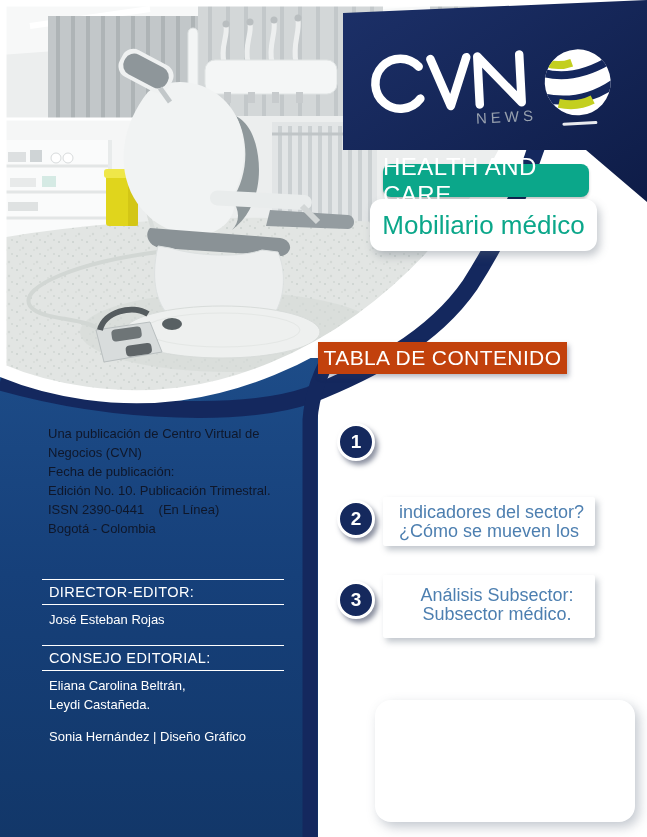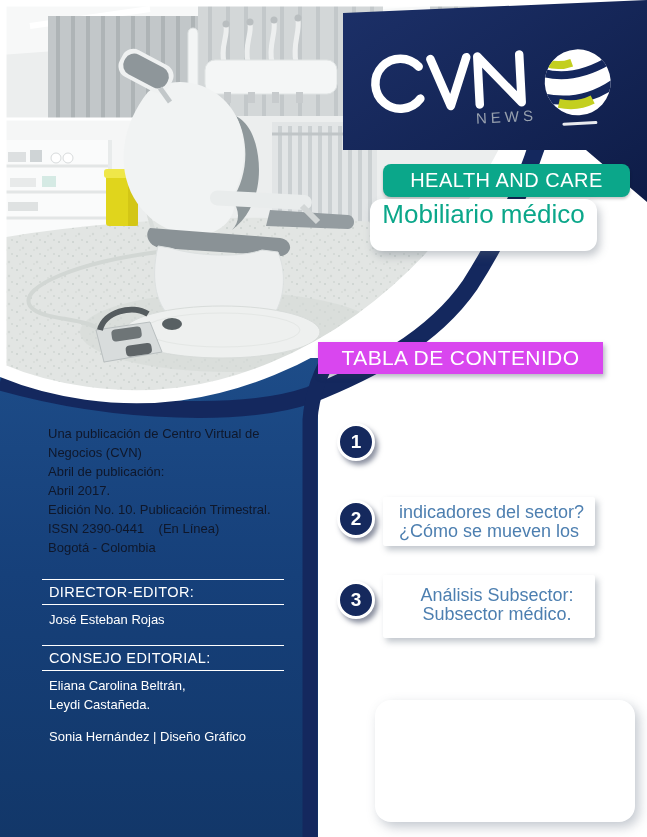--- a/index.html
+++ b/index.html
@@ -4,27 +4,27 @@
 <style>
   html,body{margin:0;padding:0;background:#fff;}
   .page{position:relative;width:647px;height:837px;background:#ffffff;overflow:hidden;
         font-family:"Liberation Sans","DejaVu Sans",sans-serif;}
   
   .panel{position:absolute;left:0;top:358px;width:318px;height:479px;
          background:linear-gradient(180deg,#1d4c88 0%,#16407a 45%,#123769 100%);}
   
   .art{position:absolute;left:0;top:0;width:647px;height:837px;pointer-events:none;}
   
-  .green-banner{position:absolute;left:383px;top:164px;width:247px;height:33px;background:#0ba78a;
-    border-radius:8px;color:#fff;font-size:20px;letter-spacing:.5px;display:flex;align-items:center;
+  .green-banner{position:absolute;left:383px;top:164px;width:206px;height:33px;background:#0ba78a;
+    border-radius:8px;color:#fff;font-size:24px;letter-spacing:.5px;display:flex;align-items:center;
     justify-content:center;box-shadow:0 2px 3px rgba(0,0,0,.22);}
   .topic-box{position:absolute;left:370px;top:199px;width:227px;height:52px;background:#fff;
-    border-radius:12px;color:#0ba78a;font-size:26px;display:flex;align-items:flex-start;justify-content:center;
+    border-radius:12px;color:#0ba78a;font-size:26px;display:flex;align-items:center;justify-content:center;
     box-shadow:3px 5px 9px rgba(90,100,115,.35);}
-  .toc-bar{position:absolute;left:318px;top:342px;width:285px;height:32px;background:#d946ef;
+  .toc-bar{position:absolute;left:318px;top:342px;width:249px;height:32px;background:#c2410c;
     color:#fff;font-size:21px;letter-spacing:.4px;display:flex;align-items:center;justify-content:center;
     box-shadow:2px 3px 5px rgba(40,50,80,.35);}
   
   .toc-card{position:absolute;left:383px;width:212px;background:#fff;border-radius:2px;
     box-shadow:3px 4px 6px rgba(120,130,145,.45);color:#4d7fb0;font-size:18px;line-height:19px;
     padding:6px 0 6px 16px;box-sizing:border-box;}
   .toc-card.c1{top:426px;height:32px;display:flex;align-items:center;padding-top:0;padding-bottom:0;}
   .toc-card.c2{top:497px;height:49px;}
   .toc-card.c3{top:575px;height:63px;padding-top:11px;text-align:center;}
   .toc-num{position:absolute;left:337px;width:38px;height:38px;border-radius:50%;background:#15295d;
@@ -279,22 +279,21 @@
       <span>3</span>
     </div>
   <div class="toc-card c3">
     <div>Análisis Subsector:</div>
     <div>Subsector médico.</div>
   </div>
 
   <div class="pub-info">
     <div>Una publicación de Centro Virtual de</div>
     <div>Negocios (CVN)</div>
-    <div>Abril de publicación:</div>
-    <div>Abril 2017.</div>
+    <div>Fecha de publicación:</div>
     <div>Edición No. 10. Publicación Trimestral.</div>
     <div>ISSN 2390-0441    (En Línea)</div>
     <div>Bogotá - Colombia</div>
   </div>
 
   <div class="credit s2">
     <div class="hd">CONSEJO EDITORIAL:</div>
     <div class="nm">Eliana Carolina Beltrán,</div>
     <div class="nm" style="padding-top:1px">Leydi Castañeda.</div>
   </div>

